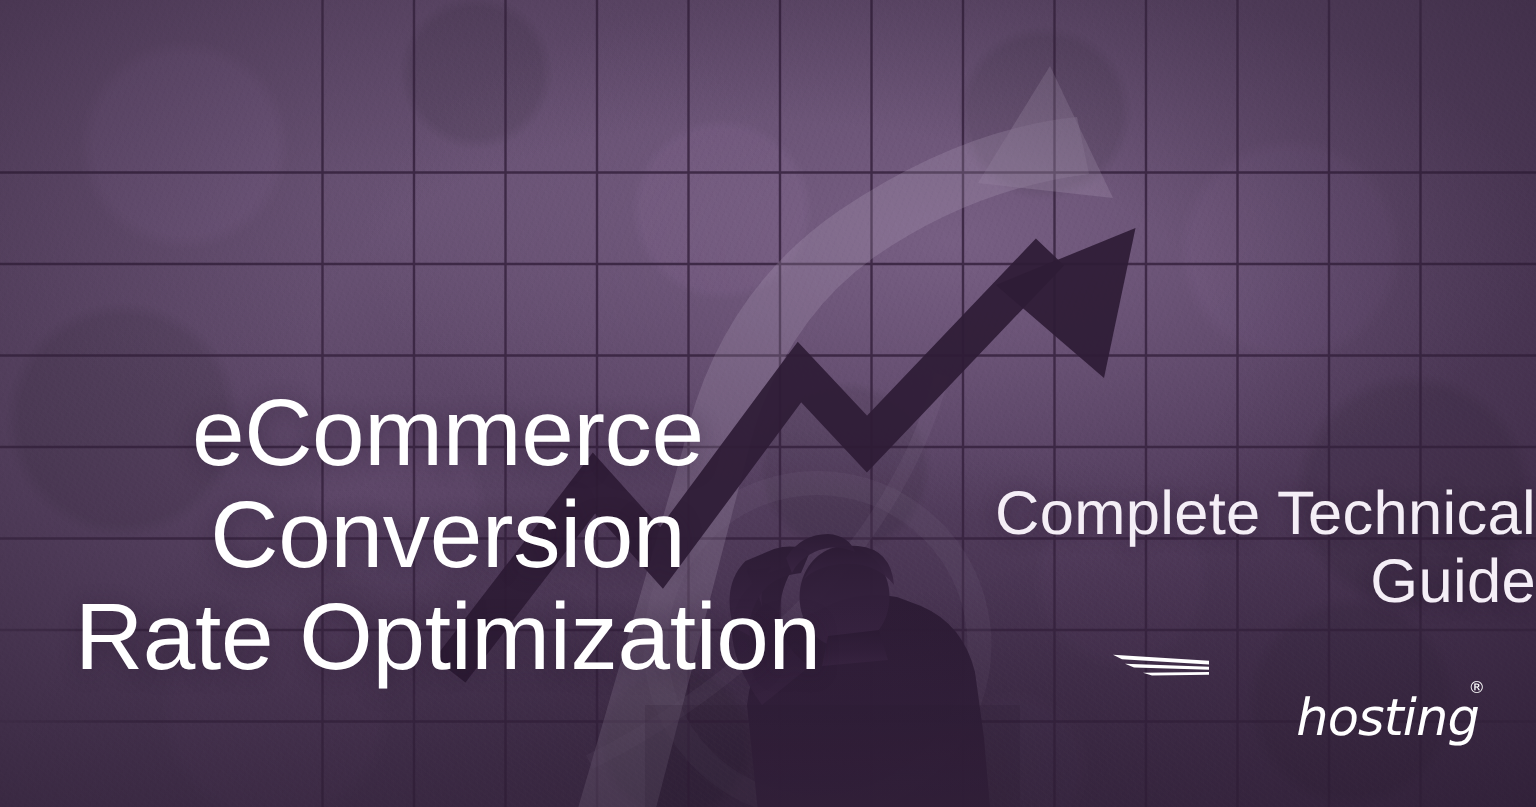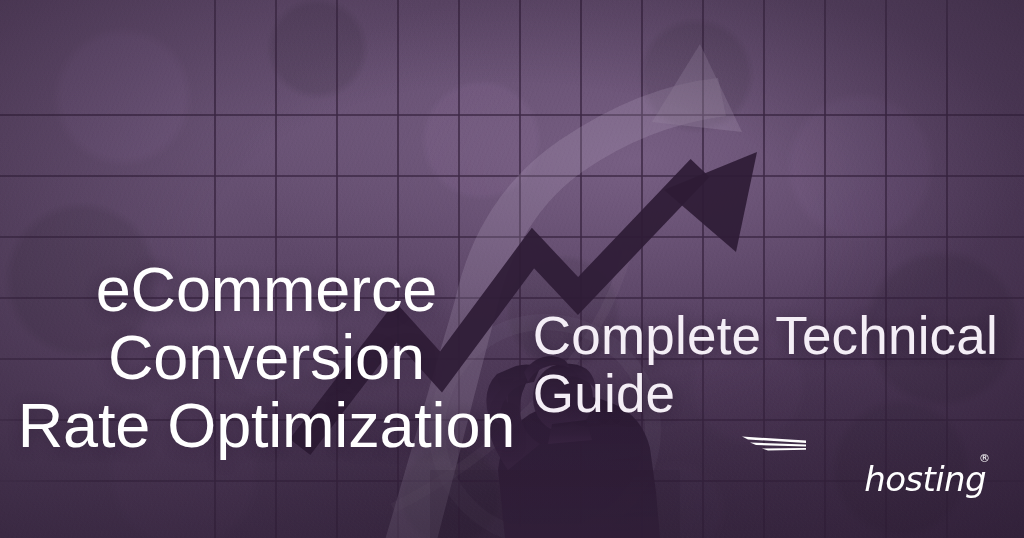--- a/index.html
+++ b/index.html
@@ -94,24 +94,24 @@
     letter-spacing: -0.2px;
     text-align: center;
     text-shadow: 0 2px 14px rgba(35,20,42,0.40);
     max-width: 940px;
   }
   .headline .line2 { display: block; }
   .subhead {
     margin: 16px 0 0 0;
     color: #f4eef6;
     font-weight: 300;
-    font-size: 53px;
+    font-size: 41px;
     line-height: 1.1;
     letter-spacing: 0.2px;
-    text-align: left;
+    text-align: right;
     text-shadow: 0 2px 12px rgba(35,20,42,0.40);
   }
 
   
   .logo {
     position: absolute;
     right: 34px;
     bottom: 36px;
     width: 250px;
     height: 86px;

